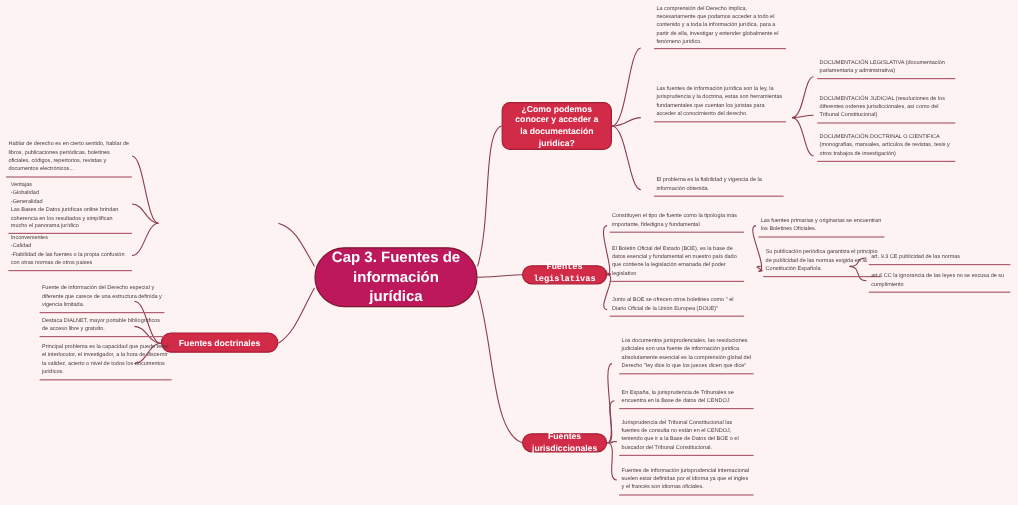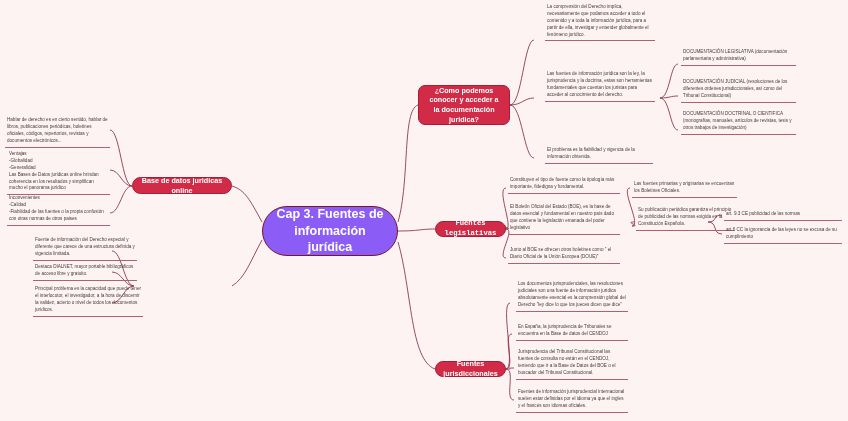--- a/index.html
+++ b/index.html
@@ -10,21 +10,21 @@
     overflow:hidden;
     position:relative;
   }
   #canvas{position:absolute;left:0;top:0;width:848px;height:421px;}
   svg.links{position:absolute;left:0;top:0;width:848px;height:421px;pointer-events:none;}
 
   .node{position:absolute;box-sizing:border-box;}
 
   
   .root{
-    background:#8b5cf6;
+    background:#be185d;
     color:#ffffff;
     border:1.5px solid #7d1528;
     border-radius:28px;
     font-size:12.5px;
     font-weight:bold;
     line-height:1.35;
     text-align:center;
     display:flex;align-items:center;justify-content:center;
     padding:6px 10px;
   }
@@ -96,22 +96,22 @@
       <path d="M506 369 C 516 369, 500 303, 510 303"></path>
       <path d="M506 369 C 516 369, 502 334, 512 334"></path>
       <path d="M506 369 C 516 369, 504 368, 514 368"></path>
       <path d="M506 369 C 516 369, 504 400, 514 400"></path>
     </g>
   </svg>
 
   <div class="node root" style="left:262px;top:206px;width:136px;height:50px;">Cap 3. Fuentes de
 información jurídica</div>
 
-  <div class="node pill" style="left:132px;top:177px;width:100px;height:17px;">Base de datos juridicas online</div>
 
+  <div class="node pill" style="left:134px;top:277px;width:98px;height:17px;">Fuentes doctrinales</div>
 
   <div class="node pill tall" style="left:418px;top:85px;width:92px;height:40px;">¿Como podemos conocer y acceder a la documentación juridica?</div>
 
   <div class="node pill" style="left:435px;top:221px;width:71px;height:16px;font-family:Liberation Mono, monospace;">Fuentes legislativas</div>
 
   <div class="node pill" style="left:435px;top:361px;width:71px;height:16px;">Fuentes jurisdiccionales</div>
 
   <div class="node leaf" style="left:5px;top:116px;width:105px;">Hablar de derecho es en cierto sentido, hablar de libros, publicaciones periódicas, boletines oficiales, códigos, repertorios, revistas y documentos electrónicos...</div>
 
   <div class="node leaf" style="left:7px;top:150px;width:103px;">Ventajas

